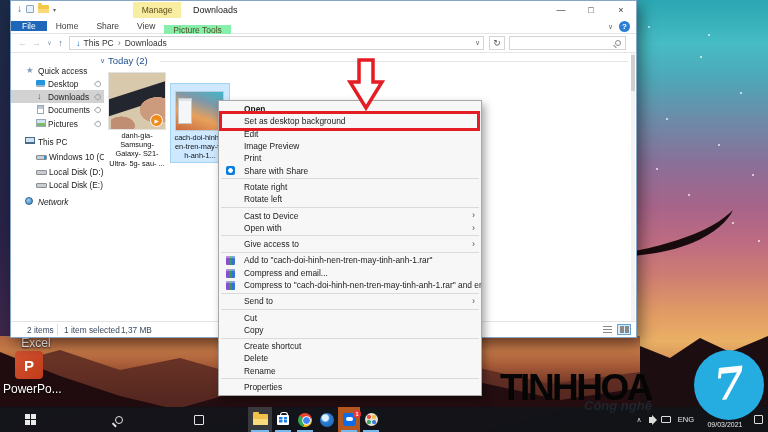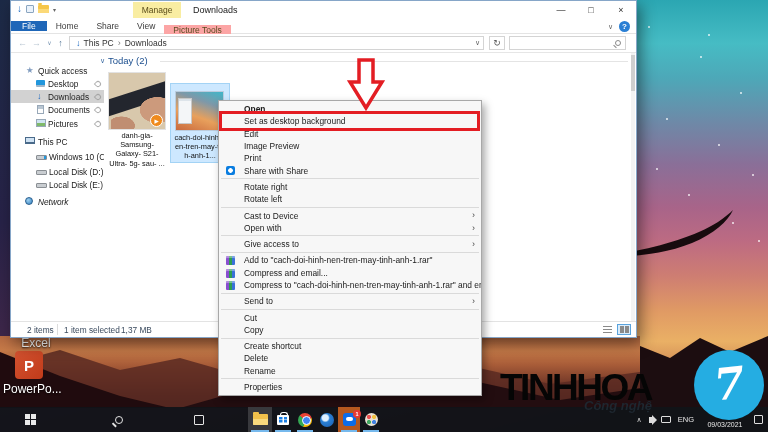--- a/index.html
+++ b/index.html
@@ -38,21 +38,21 @@
   .mini-folder::before{content:"";position:absolute;top:-2px;left:0;width:4px;height:2px;background:#f6c64a;border-radius:1px;}
   .qat .car{font-size:6px;color:#666;}
   .manage-chip{position:absolute;left:122px;top:1px;width:48px;height:16px;background:#f9eda2;
     color:#5a4d1a;font-size:8.5px;display:flex;align-items:center;justify-content:center;}
   .win-title{position:absolute;left:182px;top:4px;font-size:9px;color:#222;}
   .caption-btns{position:absolute;right:0;top:0;display:flex;}
   .cap{width:30px;height:18px;display:flex;align-items:center;justify-content:center;font-size:9px;color:#333;}
   .tabsrow{position:absolute;left:0;top:18px;right:0;height:15px;background:#fff;border-bottom:1px solid #e4e4e4;display:flex;align-items:center;}
   .rtab{padding:0 9px;display:flex;align-items:center;font-size:8.5px;color:#3b3b3b;}
   .rtab.file{background:#1e66b8;color:#fff;padding:0 11px;}
-  .rtab.ptools{background:#fca5a5;color:#574d20;margin-top:8px;}
+  .rtab.ptools{background:#86efac;color:#574d20;margin-top:8px;}
   .ribbon-right{position:absolute;right:6px;top:18px;height:15px;display:flex;align-items:center;gap:6px;}
   .collapse-ch{font-size:7px;color:#666;}
   .help-circ{width:11px;height:11px;border-radius:50%;background:#2a7fd4;color:#fff;
     font-size:8px;font-weight:bold;display:flex;align-items:center;justify-content:center;}
   .addrrow{position:absolute;left:0;top:33px;right:0;height:19px;background:#fff;border-bottom:1px solid #e6e6e6;}
   .navbtn{position:absolute;top:2px;font-size:9px;color:#7b97b4;width:13px;text-align:center;line-height:14px;}
   .navbtn.dis{color:#b9c6d2;}
   .addrfield{position:absolute;left:58px;top:2px;width:415px;height:14px;border:1px solid #d4d4d4;background:#fff;
     display:flex;align-items:center;font-size:8.5px;color:#333;padding:0 3px;}
   .addrfield .dl-mini{color:#1565c0;font-weight:bold;font-size:9px;margin:0 3px;}

